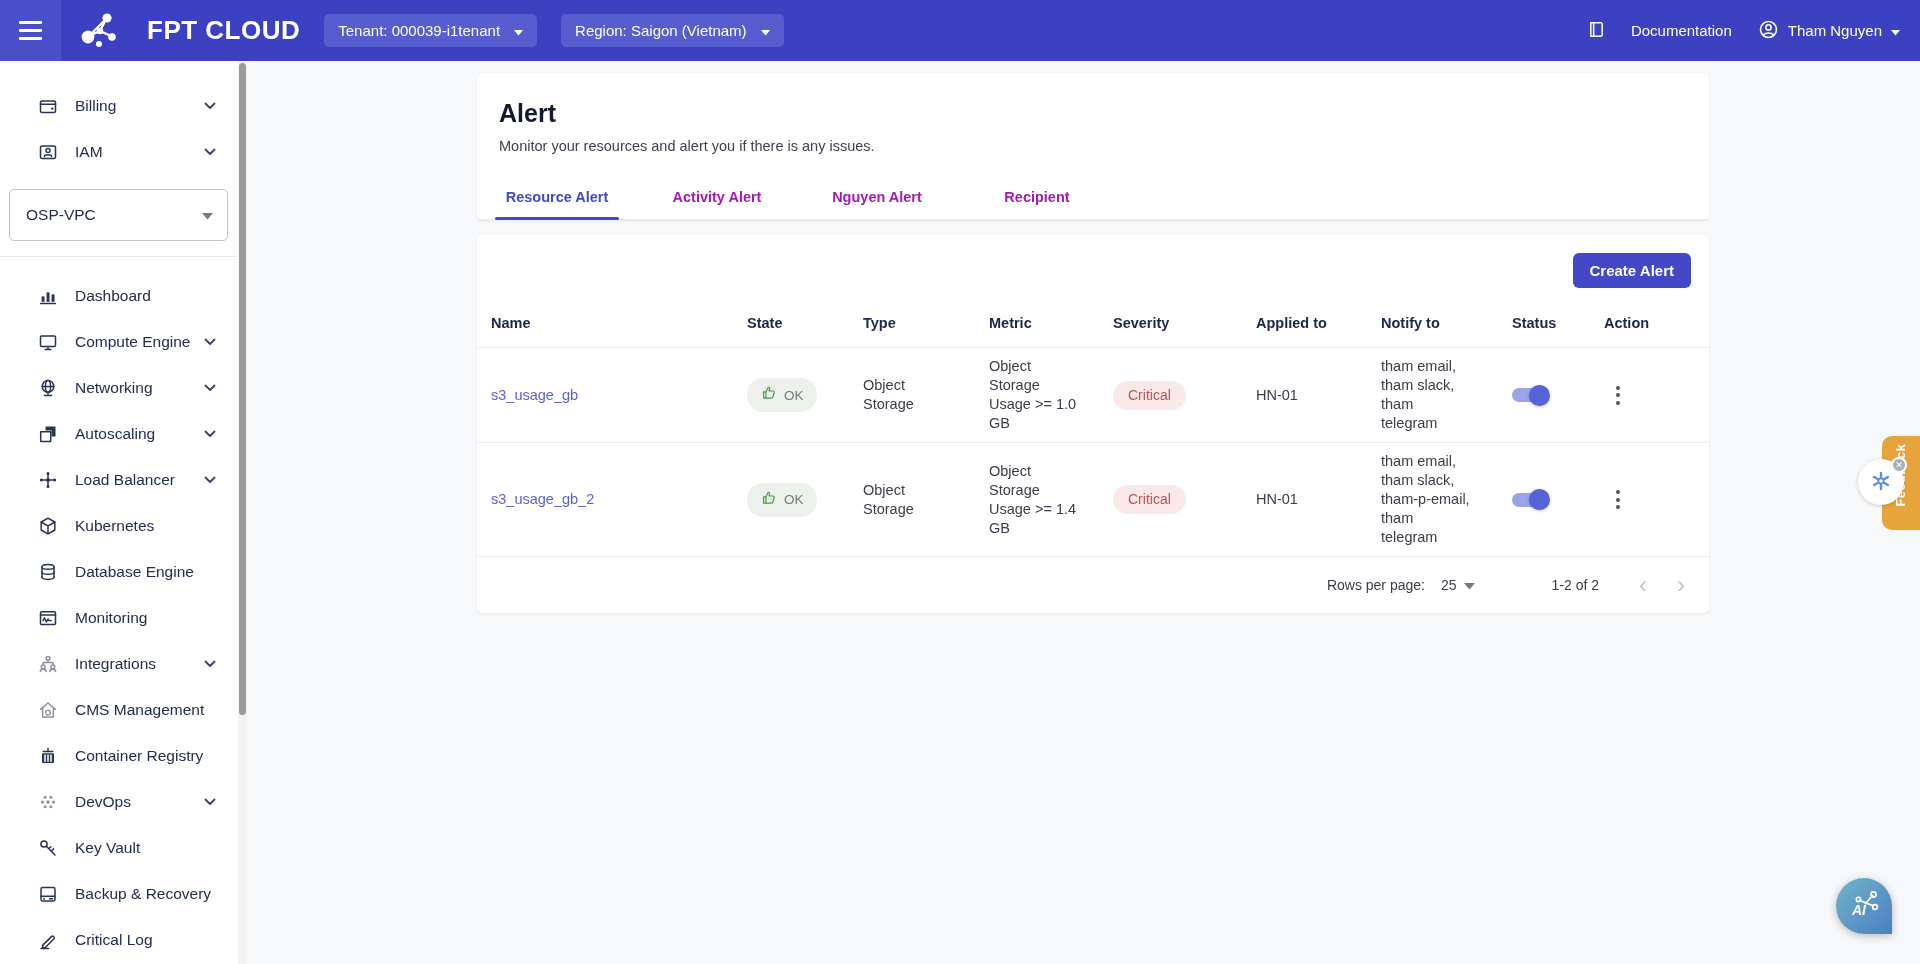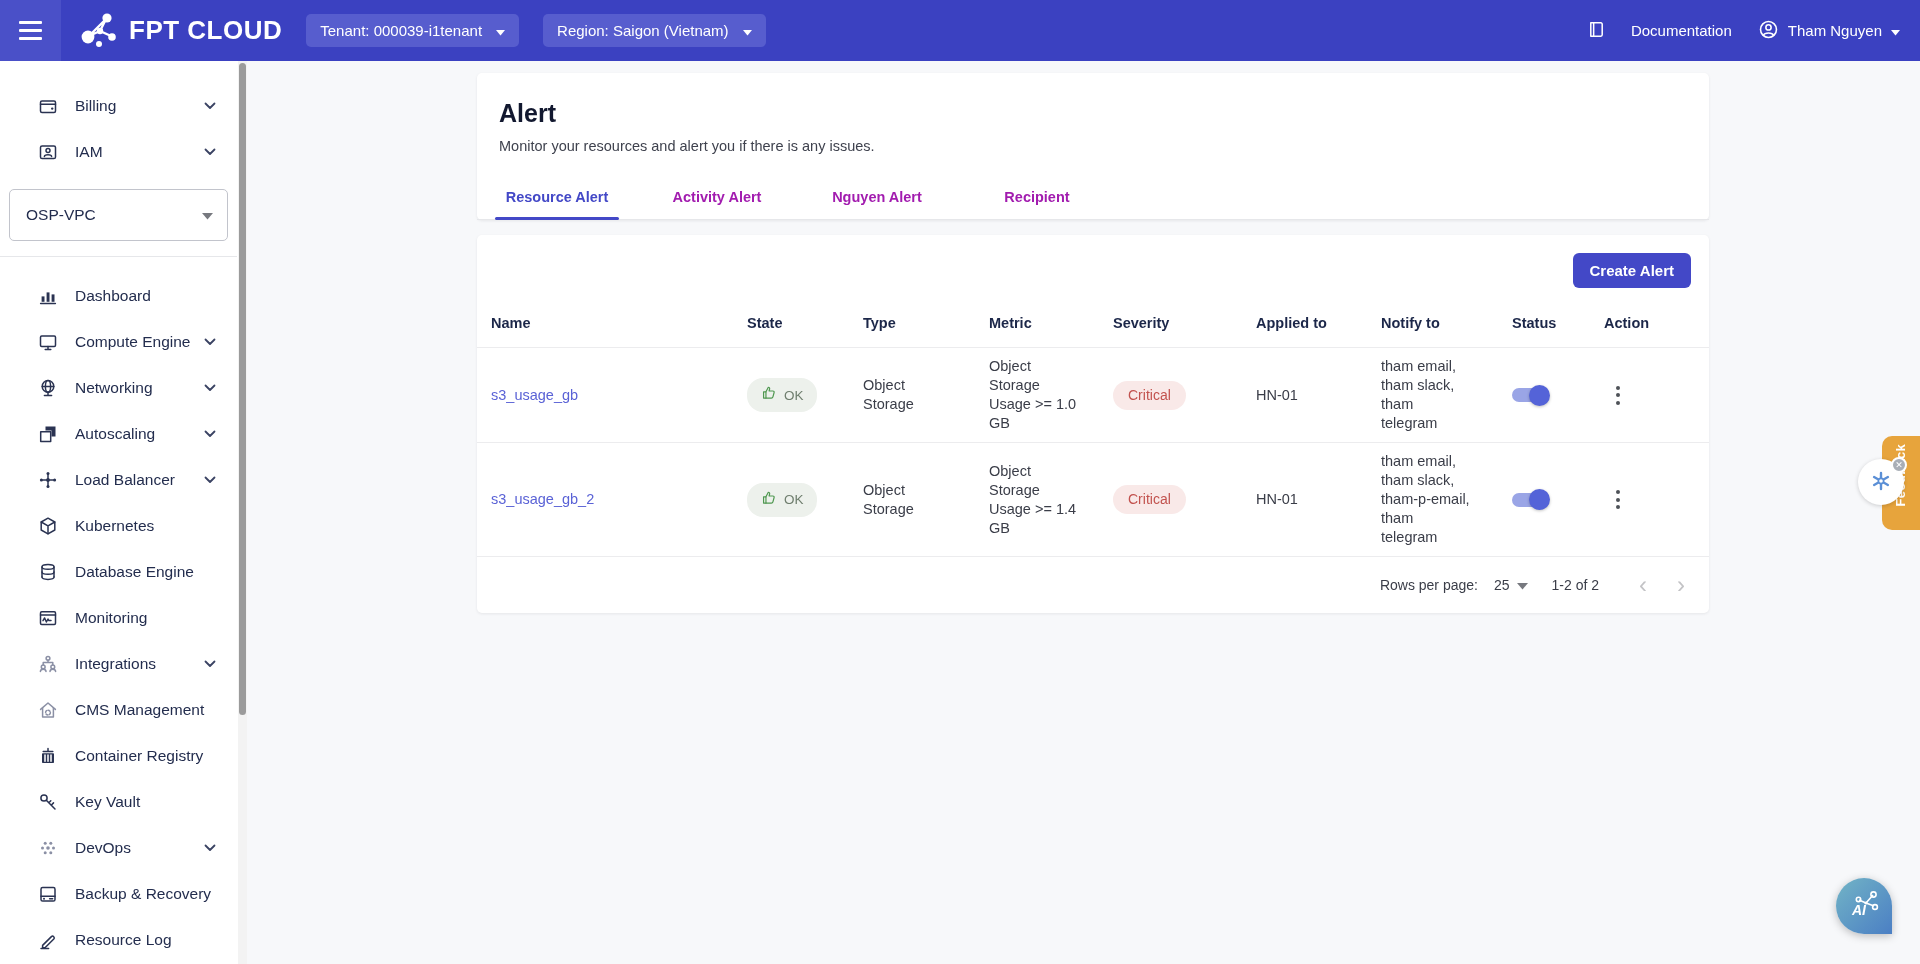--- a/index.html
+++ b/index.html
@@ -4,21 +4,21 @@
 <style>
   * { margin:0; padding:0; box-sizing:border-box; }
   html,body { width:1920px; height:964px; overflow:hidden; }
   body { font-family:"Liberation Sans", sans-serif; background:#f7f8fa; color:#1c2749; }
 
   
   .topbar { height:61px; background:var(--header-bg,#3b41c1); display:flex; align-items:center; }
   .hamburger-btn { width:61px; height:61px; background:#4a50c8; border:none; cursor:pointer;
     display:flex; flex-direction:column; align-items:center; justify-content:center; gap:5px; flex:0 0 auto; }
   .hamburger-btn span { width:23px; height:3px; background:#fff; border-radius:1px; }
-  .logo-wrap { display:flex; align-items:center; gap:8px; margin-left:16px; }
+  .logo-wrap { display:flex; align-items:center; gap:26px; margin-left:16px; }
   .logo-text { color:#fff; font-size:26px; font-weight:800; letter-spacing:.5px; white-space:nowrap; }
   .hdr-pill { display:flex; align-items:center; gap:14px; background:#575dce; border:none; color:#fff;
     font-size:15px; font-family:inherit; border-radius:5px; padding:0 14px; height:33px; margin-left:24px; cursor:pointer; white-space:nowrap; }
   .hdr-pill svg { flex:0 0 auto; }
   .topbar-spacer { flex:1; }
   .hdr-link { display:flex; align-items:center; gap:25px; background:none; border:none; color:#fff;
     font-size:15px; font-family:inherit; cursor:pointer; margin-right:26px; white-space:nowrap; }
   .hdr-user { margin-right:20px; gap:9px; }
 
   
@@ -79,21 +79,21 @@
   .toggle .knob { position:absolute; right:-3px; top:-3.5px; width:21px; height:21px; border-radius:50%;
     background:var(--toggle-blue,#5463d8); box-shadow:0 1px 3px rgba(0,0,0,.25); }
   .kebab-btn { background:none; border:none; cursor:pointer; display:flex; flex-direction:column; gap:3.5px;
     padding:6px; margin-left:6px; }
   .kebab-btn i { width:4px; height:4px; border-radius:50%; background:#4e5258; }
 
   .pagination { display:flex; align-items:center; justify-content:flex-end; height:56px; border-top:0; padding-right:24px;
     font-size:14px; color:#3a3d48; }
   .rpp-select { display:flex; align-items:center; gap:7px; background:none; border:none; font-family:inherit;
     font-size:14px; color:#3a3d48; margin-left:16px; cursor:pointer; }
-  .range-label { margin-left:24px; }
+  .range-label { margin-left:77px; }
   .page-nav { background:none; border:none; font-size:24px; color:#c3c3c6; cursor:default; line-height:1; }
   .page-nav.prev { margin-left:40px; }
   .page-nav.next { margin-left:30px; }
 
   
   .feedback-tab { position:fixed; right:0; top:436px; width:38px; height:94px; background:var(--feedback-orange,#e7a43c);
     border:none; border-radius:10px 0 0 10px; cursor:pointer; }
   .feedback-label { position:absolute; left:11px; top:8px; writing-mode:vertical-rl; transform:rotate(180deg);
     color:#fff; font-size:13px; font-weight:700; letter-spacing:.3px; }
   .feedback-bot { position:absolute; left:-24px; top:23px; width:46px; height:46px; background:#fff; border-radius:50%;
@@ -354,31 +354,20 @@
                 <path d="M10 2.6 V5.4 M5.2 5.4 H14.8"></path>
                 <rect class="fill" x="4" y="7.2" width="12" height="9.8" rx="0.8"></rect>
                 <path d="M7 9 V15.2 M10 9 V15.2 M13 9 V15.2" stroke="#fff"></path>
               </svg>
             </span>
     <span class="side-label">Container Registry</span>
 
   </li>
 
   <li class="side-item">
-    <span class="side-icon">
-              <svg width="20" height="20" viewBox="0 0 20 20">
-                <circle cx="6" cy="6" r="3.1"></circle>
-                <path d="M8.3 8.3 L17 17 M13.2 13.2 l2.3-2.3 M10.8 10.8 l2-2"></path>
-              </svg>
-            </span>
-    <span class="side-label">Key Vault</span>
-
-  </li>
-
-  <li class="side-item">
     <span class="side-icon muted">
               <svg width="20" height="20" viewBox="0 0 20 20">
                 <circle class="fill" cx="10" cy="10" r="1.8"></circle>
                 <circle class="fill" cx="15.5" cy="10" r="1.5"></circle>
                 <circle class="fill" cx="12.8" cy="14.8" r="1.5"></circle>
                 <circle class="fill" cx="7.2" cy="14.8" r="1.5"></circle>
                 <circle class="fill" cx="4.5" cy="10" r="1.5"></circle>
                 <circle class="fill" cx="7.2" cy="5.2" r="1.5"></circle>
                 <circle class="fill" cx="12.8" cy="5.2" r="1.5"></circle>
               </svg>
@@ -387,38 +376,49 @@
     <span class="side-chevron">
               <svg width="12" height="8" viewBox="0 0 12 8" fill="none" stroke="#3a4363" stroke-width="1.8" stroke-linecap="round" stroke-linejoin="round">
                 <polyline points="1.5,1.5 6,6 10.5,1.5"></polyline>
               </svg>
             </span>
   </li>
 
   <li class="side-item">
     <span class="side-icon">
               <svg width="20" height="20" viewBox="0 0 20 20">
+                <circle cx="6" cy="6" r="3.1"></circle>
+                <path d="M8.3 8.3 L17 17 M13.2 13.2 l2.3-2.3 M10.8 10.8 l2-2"></path>
+              </svg>
+            </span>
+    <span class="side-label">Key Vault</span>
+
+  </li>
+
+  <li class="side-item">
+    <span class="side-icon">
+              <svg width="20" height="20" viewBox="0 0 20 20">
                 <rect x="3" y="3.6" width="14" height="13.4" rx="1.6"></rect>
                 <path d="M3 12.2 H17"></path>
                 <circle class="fill" cx="6" cy="14.7" r="1"></circle>
                 <path d="M11.6 14.7 H14.6"></path>
               </svg>
             </span>
     <span class="side-label">Backup &amp; Recovery</span>
 
   </li>
 
   <li class="side-item">
     <span class="side-icon">
               <svg width="20" height="20" viewBox="0 0 20 20">
                 <path d="M4.6 15.4 L13.4 6.6 a1.7 1.7 0 0 1 2.4 2.4 L7 17.8 H4.6 Z"></path>
                 <path d="M3 18.4 H10.6"></path>
               </svg>
             </span>
-    <span class="side-label">Resource Log</span>
+    <span class="side-label">Critical Log</span>
 
   </li>
 </ul>
     </div>
     <div class="side-scrollbar">
         <div class="thumb"></div>
       </div>
   </nav>
 
   <main class="main">

